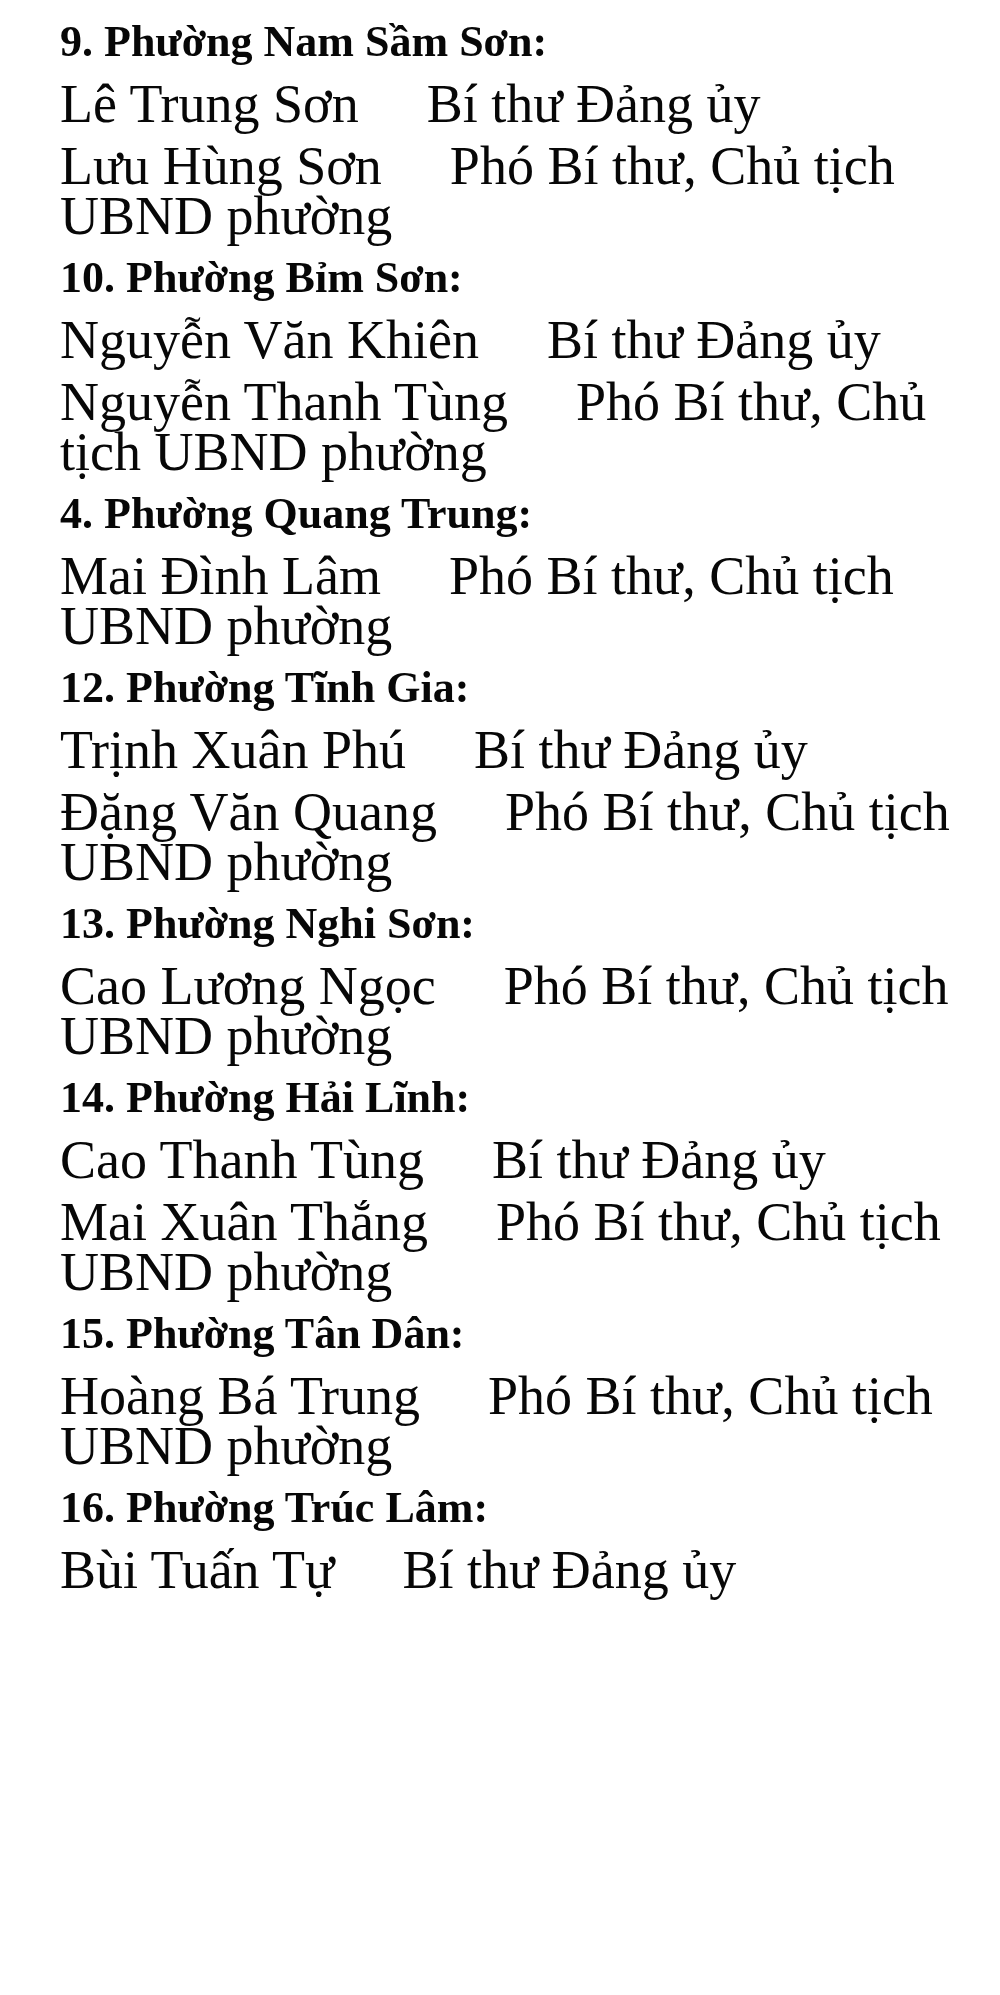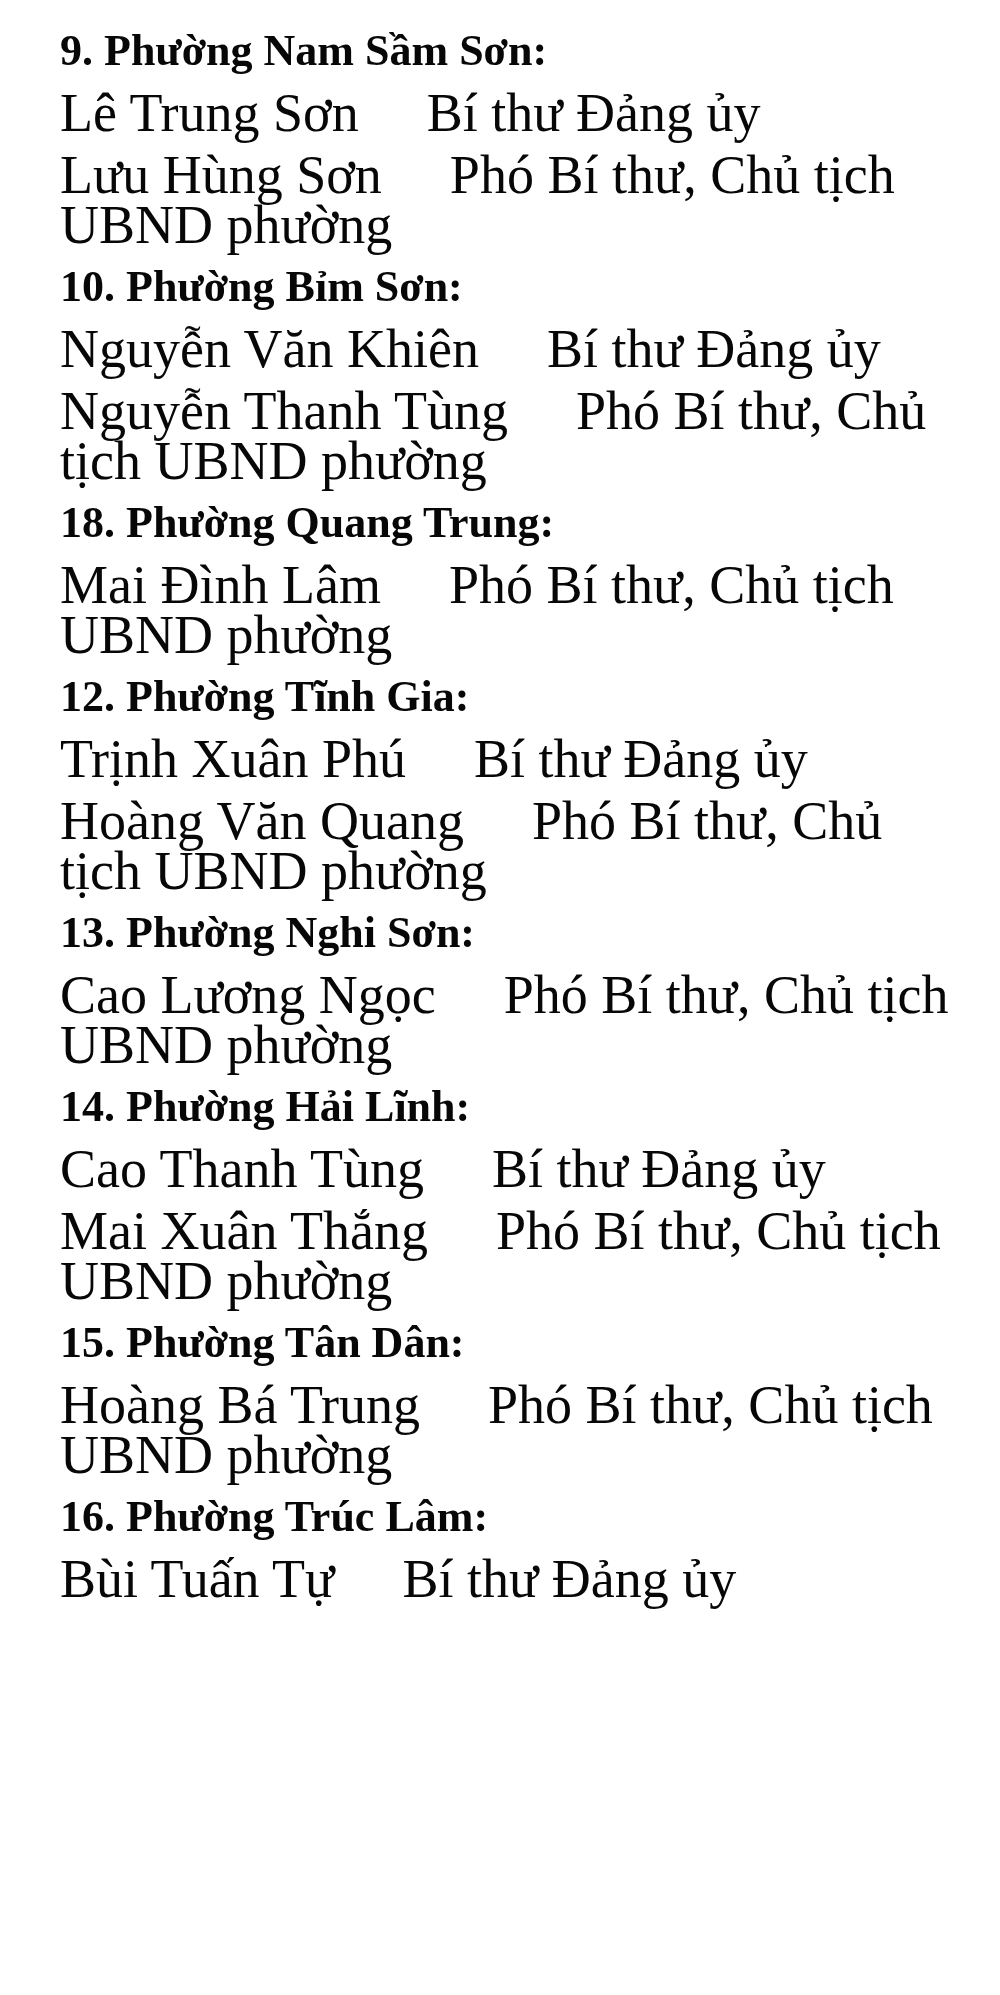--- a/index.html
+++ b/index.html
@@ -9,21 +9,21 @@
   }
   body {
     width: 1000px;
     height: 1995px;
     overflow: hidden;
   }
   .page {
     box-sizing: border-box;
     width: 1000px;
     height: 1995px;
-    padding: 14px 40px 0 60px;
+    padding: 5px 40px 0 60px;
     overflow: hidden;
     background: #ffffff;
     font-family: "Liberation Serif", "DejaVu Serif", serif;
     color: #070707;
     -webkit-font-smoothing: antialiased;
   }
   p { margin: 0; }
   .heading {
     font-size: 44px;
     font-weight: bold;
@@ -45,25 +45,25 @@
 </head>
 <body>
 
 <div class="page">
     <p class="heading">9. Phường Nam Sầm Sơn:</p>
     <p class="member"><span>Lê Trung Sơn</span><span class="tab"></span><span>Bí thư Đảng ủy</span></p>
     <p class="member"><span>Lưu Hùng Sơn</span><span class="tab"></span><span>Phó Bí thư, Chủ tịch UBND phường</span></p>
     <p class="heading">10. Phường Bỉm Sơn:</p>
     <p class="member"><span>Nguyễn Văn Khiên</span><span class="tab"></span><span>Bí thư Đảng ủy</span></p>
     <p class="member"><span>Nguyễn Thanh Tùng</span><span class="tab"></span><span>Phó Bí thư, Chủ tịch UBND phường</span></p>
-    <p class="heading">18. Phường Quang Trung:</p>
+    <p class="heading">4. Phường Quang Trung:</p>
     <p class="member"><span>Mai Đình Lâm</span><span class="tab"></span><span>Phó Bí thư, Chủ tịch UBND phường</span></p>
     <p class="heading">12. Phường Tĩnh Gia:</p>
     <p class="member"><span>Trịnh Xuân Phú</span><span class="tab"></span><span>Bí thư Đảng ủy</span></p>
-    <p class="member"><span>Hoàng Văn Quang</span><span class="tab"></span><span>Phó Bí thư, Chủ tịch UBND phường</span></p>
+    <p class="member"><span>Đặng Văn Quang</span><span class="tab"></span><span>Phó Bí thư, Chủ tịch UBND phường</span></p>
     <p class="heading">13. Phường Nghi Sơn:</p>
     <p class="member"><span>Cao Lương Ngọc</span><span class="tab"></span><span>Phó Bí thư, Chủ tịch UBND phường</span></p>
     <p class="heading">14. Phường Hải Lĩnh:</p>
     <p class="member"><span>Cao Thanh Tùng</span><span class="tab"></span><span>Bí thư Đảng ủy</span></p>
     <p class="member"><span>Mai Xuân Thắng</span><span class="tab"></span><span>Phó Bí thư, Chủ tịch UBND phường</span></p>
     <p class="heading">15. Phường Tân Dân:</p>
     <p class="member"><span>Hoàng Bá Trung</span><span class="tab"></span><span>Phó Bí thư, Chủ tịch UBND phường</span></p>
     <p class="heading">16. Phường Trúc Lâm:</p>
     <p class="member"><span>Bùi Tuấn Tự</span><span class="tab"></span><span>Bí thư Đảng ủy</span></p>
   </div>

